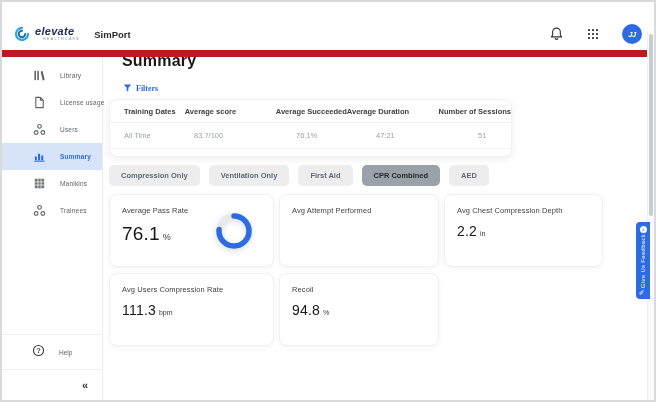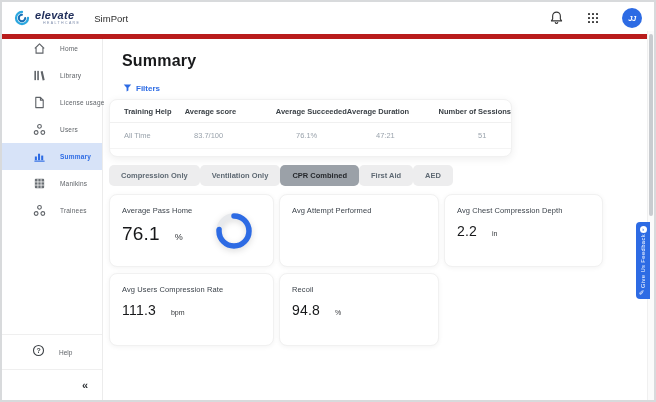--- a/index.html
+++ b/index.html
@@ -1,27 +1,27 @@
 <!DOCTYPE html>
 <html><head>
 <meta charset="utf-8">
 <style>
   * { margin:0; padding:0; box-sizing:border-box; }
   body { font-family:"Liberation Sans", sans-serif; background:#fff; }
   .screen { position:relative; width:656px; height:402px; background:#fff;
             border:2px solid #D8DADC; overflow:hidden; }
 
   
-  .topbar { position:absolute; top:0; left:0; right:0; height:29px; background:#fff;
-            border-bottom:5px solid #b91c1c; display:flex; align-items:center; padding:16px 12px; z-index:5; }
+  .topbar { position:absolute; top:16px; left:0; right:0; height:29px; background:#fff;
+            border-bottom:7px solid #b91c1c; display:flex; align-items:center; padding:16px 12px; z-index:5; }
   .logo-swirl { width:16px; height:16px; flex:0 0 auto; }
   .brand-block { margin-left:5px; display:flex; flex-direction:column; line-height:1; }
   .brand-name { font-size:11px; font-style:italic; font-weight:bold; color:#22305C; letter-spacing:.3px; }
   .brand-sub { font-size:3.5px; letter-spacing:1.4px; color:#7B8AA9; margin:1px 0 0 8px; }
-  .product-name { margin-left:14px; font-size:9.5px; font-weight:normal; color:#2E2E2E; }
+  .product-name { margin-left:14px; font-size:9.5px; font-weight:bold; color:#2E2E2E; }
   .topbar-spacer { flex:1; }
   .bell { width:15px; height:16px; margin-right:24px; }
   .grid-icon { display:grid; grid-template-columns:repeat(3,2.2px); grid-template-rows:repeat(3,2.2px);
                gap:1.8px; margin-right:24px; }
   .grid-icon span { background:#3C3C3C; border-radius:0.6px; }
   .avatar { width:20px; height:20px; border-radius:50%; background:#2D6BE4; color:#fff;
             font-size:7.5px; font-weight:bold; font-style:italic; display:flex;
             align-items:center; justify-content:center; letter-spacing:-.3px; }
 
   
@@ -36,45 +36,45 @@
   .side-spacer { flex:1; }
   .side-divider { border-top:1px solid #EFEFEF; }
   .side-help { height:34px; display:flex; align-items:center; padding-left:30px; cursor:pointer; }
   .side-help .s-label { margin-left:14px; font-size:6.5px; color:#5F6368; }
   .collapse-row { height:30px; display:flex; align-items:center; justify-content:flex-end; padding-right:14px; }
   .collapse-btn { font-size:11px; color:#2F3337; font-weight:bold; cursor:pointer; line-height:1; }
 
   
   .main { position:absolute; top:30px; left:102px; right:0; bottom:0; background:#fff; }
   .page-title { margin:20px 0 0 18px; font-size:16px; font-weight:bold; color:#18191B; letter-spacing:.2px; }
-  .filters-row { margin:13px 0 0 19px; display:flex; align-items:center; gap:4px; cursor:pointer; }
+  .filters-row { margin:13px 0 0 19px; display:flex; align-items:center; gap:4px; cursor:pointer;font-family:Liberation Serif, serif; }
   .filters-label { font-size:8px; font-weight:bold; color:#2D6BE4; }
 
   .table-card { margin:6px 0 0 5px; width:403px; background:#fff; border:1px solid #F1F1F1;
                 border-radius:8px; box-shadow:0 2px 8px rgba(0,0,0,.07); padding-bottom:7px; }
   .t-row { display:flex; align-items:center; padding-left:14px; }
   .t-head { height:23px; border-bottom:1px solid #F0F0F0; }
   .t-head .t-cell { font-size:7.5px; font-weight:bold; color:#3A4046; }
   .t-data { height:26px; border-bottom:1px solid #F4F4F4; }
   .t-data .t-cell { font-size:7.5px; color:#9AA3AC; }
   .t-cell { white-space:nowrap; }
   .c0{width:70px;} .c1{width:82px;} .c2{width:80px;margin-left:20px;} .c3{width:78px;} .c4{flex:1;padding-left:24px;}
 
-  .tabs { margin:8px 0 0 5px; display:flex; }
+  .tabs { margin:8px 0 0 5px; display:flex; gap:9px; }
   .tab { height:21px; padding:0 12px; display:flex; align-items:center; justify-content:center;
          background:#EDEDEE; border-radius:5px; font-size:7.5px; font-weight:bold; color:#5E6973;
          cursor:pointer; white-space:nowrap; }
   .tab.active { background:#9BA1A8; color:#24272B; }
 
   .cards-grid { margin:8px 0 0 5px; width:494px; display:grid;
                 grid-template-columns:165px 160px 159px; column-gap:5px; row-gap:6px; }
   .card { position:relative; height:73px; background:#fff; border:1px solid #F1F1F1; border-radius:8px;
           box-shadow:0 1px 5px rgba(0,0,0,.05); padding:11px 12px; }
   .card-label { font-size:7.5px; color:#3C434B; letter-spacing:.1px; }
-  .card-value-row { margin-top:8px; display:flex; align-items:baseline;gap:12px; }
+  .card-value-row { margin-top:8px; display:flex; align-items:baseline; }
   .card-value { font-size:14px; color:#17181A; letter-spacing:.2px; }
   .card-unit { margin-left:3px; font-size:7px; color:#33363A; }
   .card-first .card-value { font-size:19px; }
   .card-first .card-unit { font-size:9px; }
   .donut-wrap { position:absolute; right:16px; top:13px; width:46px; height:46px; }
   .donut-wrap svg { filter:drop-shadow(0 2px 3px rgba(0,0,0,.14)); }
 
   
   .feedback-tab { position:absolute; right:4px; top:220px; width:14px; height:77px; background:#2D6BE4;
                   border-radius:4px 0 0 4px; display:flex; flex-direction:column; align-items:center;
@@ -229,47 +229,47 @@
 
     <div class="filters-row">
       <svg width="9" height="10" viewBox="0 0 12 12">
         <path d="M1 1.2h10L7.2 5.8v3.4L4.8 10.6V5.8z" fill="#2D6BE4"></path>
       </svg>
       <span class="filters-label">Filters</span>
     </div>
 
     <div class="table-card">
       <div class="t-row t-head">
-        <span class="t-cell c0">Training Help</span>
+        <span class="t-cell c0">Training Dates</span>
         <span class="t-cell c1">Average score</span>
         <span class="t-cell c2">Average Succeeded</span>
         <span class="t-cell c3">Average Duration</span>
         <span class="t-cell c4">Number of Sessions</span>
       </div>
       <div class="t-row t-data">
         <span class="t-cell c0">All Time</span>
         <span class="t-cell c1">83.7/100</span>
         <span class="t-cell c2">76.1%</span>
         <span class="t-cell c3">47:21</span>
         <span class="t-cell c4">51</span>
       </div>
     </div>
 
     <div class="tabs">
       <div class="tab">Compression Only</div>
       <div class="tab">Ventilation Only</div>
+      <div class="tab">First Aid</div>
       <div class="tab active">CPR Combined</div>
-      <div class="tab">First Aid</div>
       <div class="tab">AED</div>
     </div>
 
     <div class="cards-grid">
 
       <div class="card card-first">
-        <div class="card-label">Average Pass Home</div>
+        <div class="card-label">Average Pass Rate</div>
         <div class="card-value-row">
           <span class="card-value">76.1</span>
           <span class="card-unit">%</span>
         </div>
         <div class="donut-wrap">
           <svg width="46" height="46" viewBox="0 0 46 46">
             <circle cx="23" cy="23" r="15" fill="none" stroke="#E7E9EC" stroke-width="5.5"></circle>
             <circle cx="23" cy="23" r="15" fill="none" stroke="#2D6BE4" stroke-width="5.5" stroke-linecap="round" transform="rotate(-90 23 23)" stroke-dasharray="71.72256028145496 94.24777960769379"></circle>
           </svg>
         </div>

